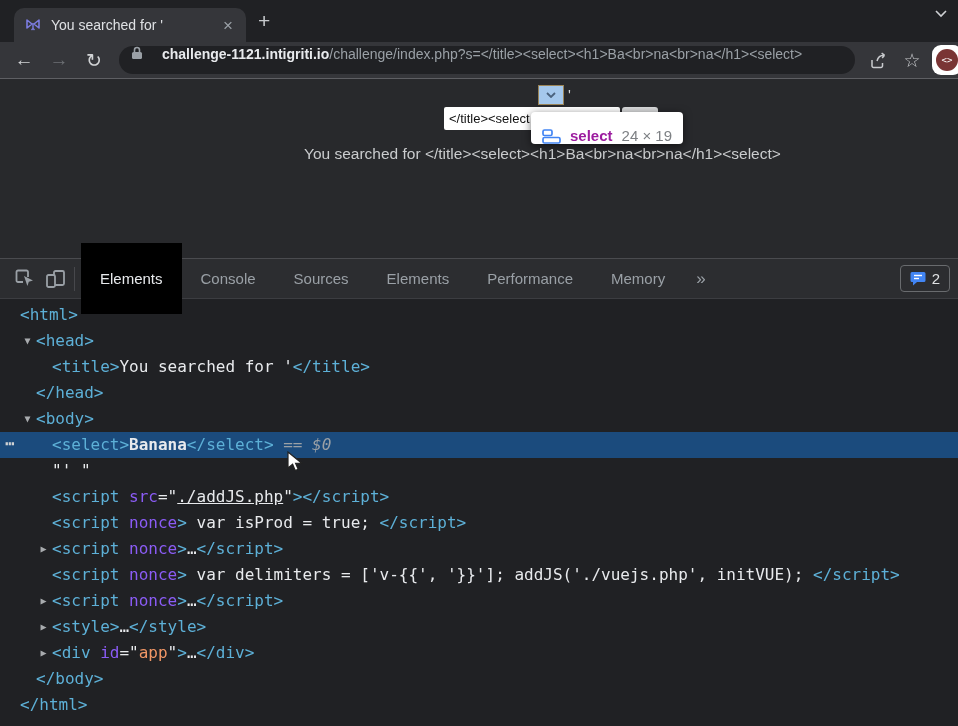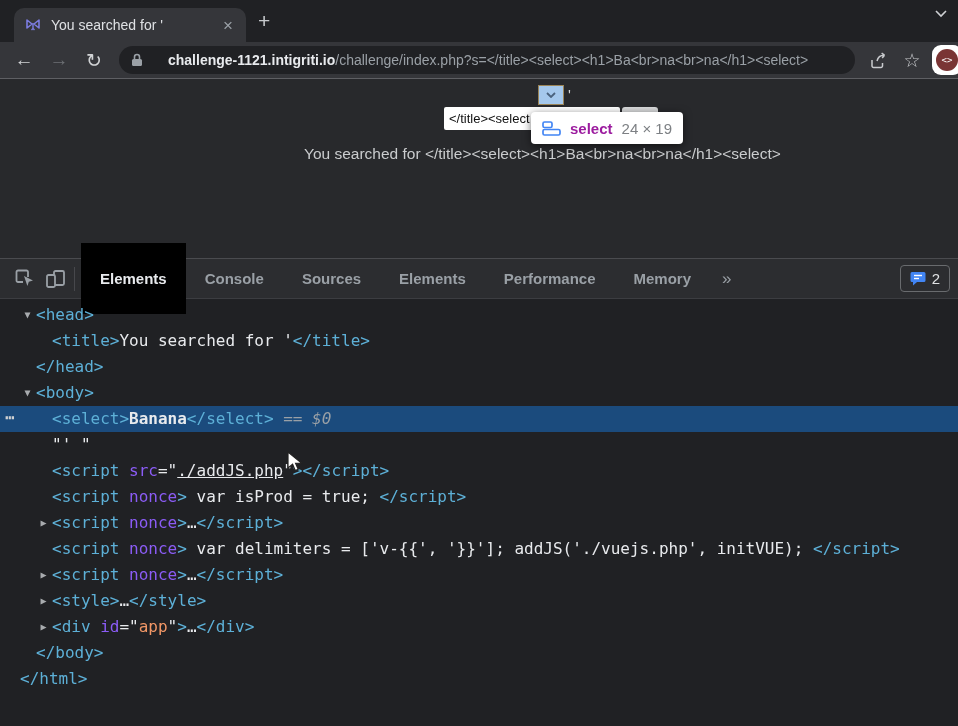--- a/index.html
+++ b/index.html
@@ -19,22 +19,22 @@
   .tab-close { color:#9aa0a6; font-size:17px; line-height:17px; padding:0 3px; cursor:default; }
   .newtab-btn { position:absolute; left:258px; top:11px; color:#c6c9cc; font-size:21px; line-height:20px; font-weight:400; }
   .win-chevron { position:absolute; right:10px; top:9px; }
   .toolbar {
     position:absolute; left:0; top:42px; width:958px; height:37px; background:#35363a;
     border-bottom:1px solid #5e5f63; display:flex; align-items:center; padding:0 10px; gap:7px;
   }
   .nav-btn { width:28px; height:28px; display:flex; align-items:center; justify-content:center; font-size:19px; color:#d2d4d6; }
   .nav-btn.disabled { color:#6e7175; }
   .url-pill {
-    flex:1; height:28px; background:#202124; border-radius:14px; display:flex; align-items:center;
-    padding:0 12px; gap:25px; overflow:hidden; margin:0 4px;
+    flex:1; height:28px; background:#202124; border-radius:14px; display:flex; align-items:flex-start;
+    padding:0 12px; gap:19px; overflow:hidden; margin:0 4px;
   }
   .url-text { font-size:14px; white-space:nowrap; overflow:hidden; }
   .url-domain { color:#e8eaed; font-weight:bold; }
   .url-path { color:#9aa0a6; }
   .chrome-icon { display:flex; align-items:center; justify-content:center; width:26px; height:26px; }
   .star-glyph { font-size:19px; color:#c9cbce; }
   .avatar {
     width:30px; height:30px; background:#ffffff; border-radius:9px; margin-right:-14px; flex:0 0 auto;
     display:flex; align-items:center; justify-content:center;
   }
@@ -50,33 +50,33 @@
   .search-input {
     position:absolute; left:444px; top:27px; width:176px; height:23px; background:#ffffff; border-radius:2px;
     color:#111; font-size:13px; line-height:23px; padding:0 5px; white-space:nowrap; overflow:hidden;
   }
   .search-btn {
     position:absolute; left:622px; top:27px; width:36px; height:24px; background:#d9dadb; border-radius:3px;
     display:flex; align-items:center; justify-content:center;
   }
   .hover-tooltip {
     position:absolute; left:531px; top:32px; height:32px; background:#ffffff; border-radius:4px;
-    box-shadow:0 2px 8px rgba(0,0,0,.55); display:inline-flex; align-items:center; padding:0 11px; gap:9px; z-index:6;
+    box-shadow:0 2px 8px rgba(0,0,0,.55); display:inline-flex; align-items:flex-end; padding:0 11px; gap:9px; z-index:6;
   }
   .tt-tag { color:#9c1c9f; font-weight:bold; font-size:15px; }
   .tt-dims { color:#7d8084; font-size:15px; }
   .result-text { position:absolute; left:304px; top:65px; color:#caccce; font-size:15.5px; white-space:nowrap; }
   
   .devtools { position:absolute; left:0; top:258px; width:958px; height:468px; background:#202124; border-top:1px solid #4a4b4f; }
   .dt-toolbar {
     height:40px; background:#2c2d30; border-bottom:1px solid #3c3d41; display:flex; align-items:center; padding-left:10px;
   }
   .dt-iconbtn { width:30px; height:30px; display:flex; align-items:center; justify-content:center; }
   .dt-vsep { width:1px; height:24px; background:#47484c; margin:0 6px 0 4px; }
-  .dt-tab { padding:16px 19px; line-height:39px; font-size:15px; color:#9aa0a6; white-space:nowrap;font-weight:bold; }
+  .dt-tab { padding:16px 19px; line-height:39px; font-size:15px; color:#9aa0a6; white-space:nowrap; }
   .dt-tab.selected { background:#000000; color:#e8eaed; }
   .dt-more { color:#9aa0a6; font-size:17px; padding:0 12px; }
   .dt-spacer { flex:1; }
   .issues-btn {
     height:27px; border:1px solid #696b6e; border-radius:4px; display:flex; align-items:center; gap:6px;
     padding:0 9px; margin-right:8px; color:#dfe1e3; font-size:15px; background:#2c2d30;
   }
   .tree { padding-top:3px; font-family:"DejaVu Sans Mono", monospace; font-size:16px; }
   .tree-row { position:relative; height:26px; line-height:26px; white-space:pre; color:#e8eaed; }
   .tree-row.selected { background:#1b4b7d; }
@@ -186,20 +186,21 @@
     <div class="issues-btn">
       <svg width="16" height="15" viewBox="0 0 16 15">
         <path d="M2 1 h12 a1.5 1.5 0 0 1 1.5 1.5 v7 a1.5 1.5 0 0 1 -1.5 1.5 H7 l-4 3.5 v-3.5 H2 A1.5 1.5 0 0 1 .5 9.5 v-7 A1.5 1.5 0 0 1 2 1 Z" fill="#4285f4"></path>
         <line x1="4" y1="4.5" x2="12" y2="4.5" stroke="#fff" stroke-width="1.4"></line>
         <line x1="4" y1="7.5" x2="9" y2="7.5" stroke="#fff" stroke-width="1.4"></line>
       </svg>
       <span>2</span>
     </div>
   </div>
   <div class="tree">
+      <div class="tree-row" style="padding-left: 20px;"><span class="seg-tag">&lt;html&gt;</span></div>
       <div class="tree-row" style="padding-left: 36px;"><span class="arrow" style="left: 21px;">▼</span><span class="seg-tag">&lt;head&gt;</span></div>
       <div class="tree-row" style="padding-left: 52px;"><span class="seg-tag">&lt;title&gt;</span><span class="seg-txt">You searched for '</span><span class="seg-tag">&lt;/title&gt;</span></div>
       <div class="tree-row" style="padding-left: 36px;"><span class="seg-tag">&lt;/head&gt;</span></div>
       <div class="tree-row" style="padding-left: 36px;"><span class="arrow" style="left: 21px;">▼</span><span class="seg-tag">&lt;body&gt;</span></div>
       <div class="tree-row selected" style="padding-left: 52px;"><span class="gutter">⋯</span><span class="seg-tag">&lt;select&gt;</span><span class="seg-txtb">Banana</span><span class="seg-tag">&lt;/select&gt;</span><span class="seg-meta"> == </span><span class="seg-dollar">$0</span></div>
       <div class="tree-row" style="padding-left: 52px;"><span class="seg-txt">"' "</span></div>
       <div class="tree-row" style="padding-left: 52px;"><span class="seg-tag">&lt;script</span><span class="seg-attr"> src</span><span class="seg-txt">="</span><span class="seg-link">./addJS.php</span><span class="seg-txt">"</span><span class="seg-tag">&gt;&lt;/script&gt;</span></div>
       <div class="tree-row" style="padding-left: 52px;"><span class="seg-tag">&lt;script</span><span class="seg-attr"> nonce</span><span class="seg-tag">&gt;</span><span class="seg-txt"> var isProd = true; </span><span class="seg-tag">&lt;/script&gt;</span></div>
       <div class="tree-row" style="padding-left: 52px;"><span class="arrow" style="left: 37px;">▶</span><span class="seg-tag">&lt;script</span><span class="seg-attr"> nonce</span><span class="seg-tag">&gt;</span><span class="seg-txt">…</span><span class="seg-tag">&lt;/script&gt;</span></div>
       <div class="tree-row" style="padding-left: 52px;"><span class="seg-tag">&lt;script</span><span class="seg-attr"> nonce</span><span class="seg-tag">&gt;</span><span class="seg-txt"> var delimiters = ['v-{{', '}}']; addJS('./vuejs.php', initVUE); </span><span class="seg-tag">&lt;/script&gt;</span></div>

